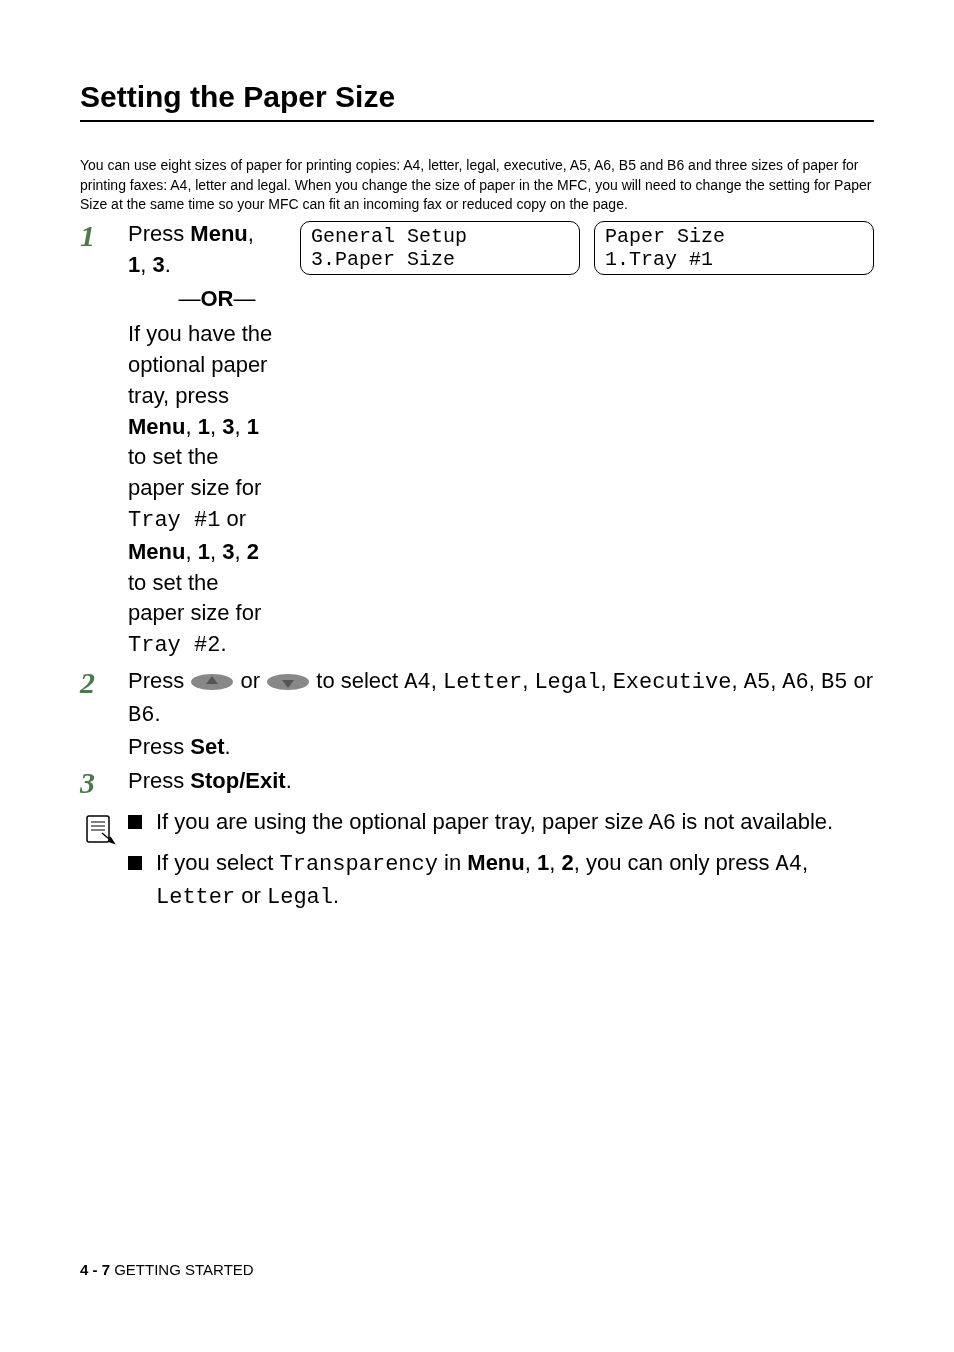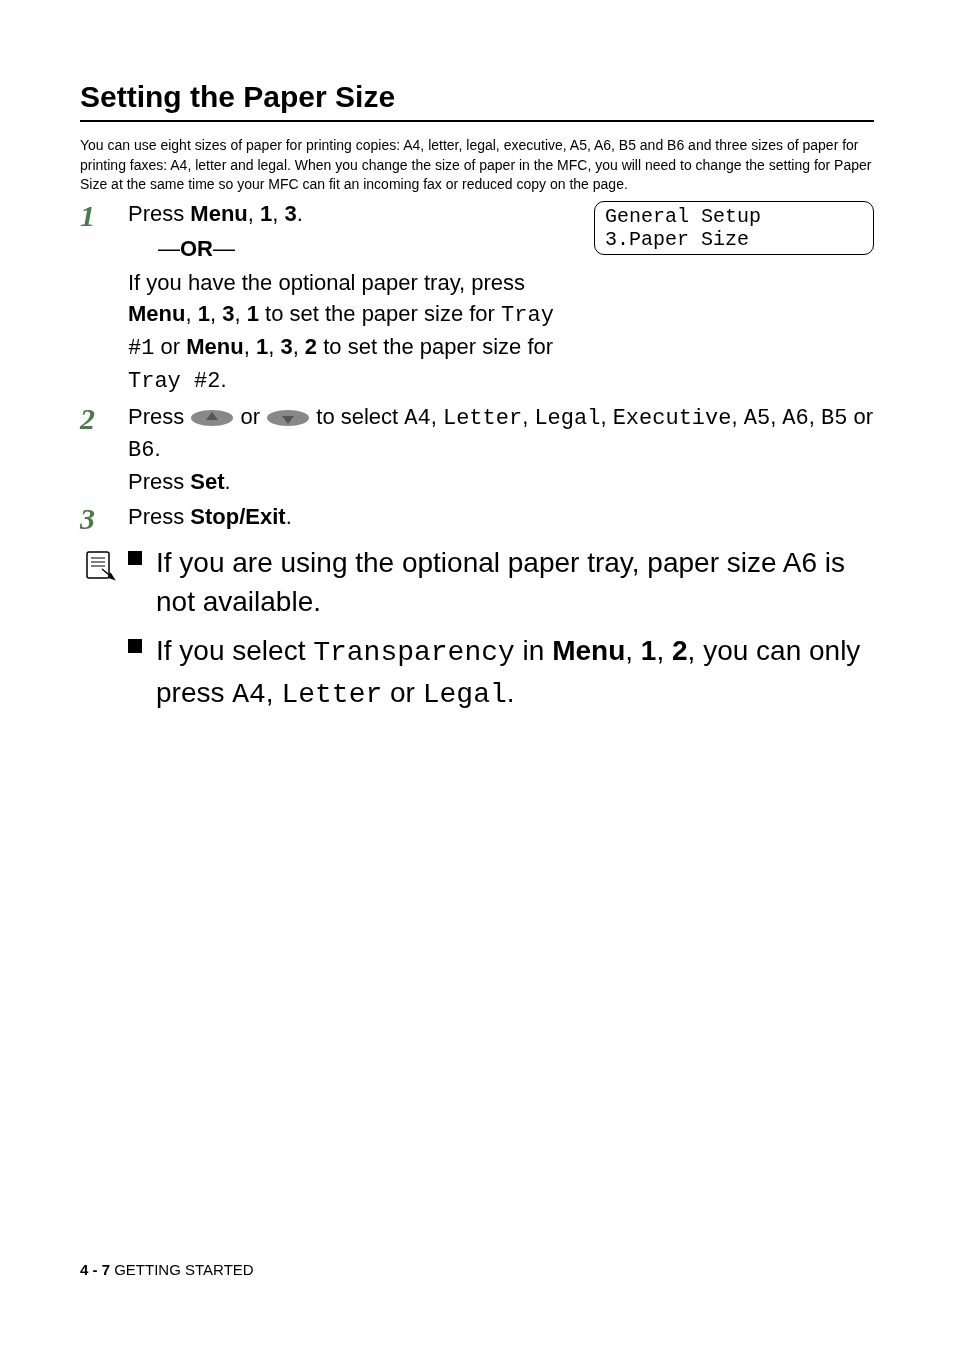--- a/index.html
+++ b/index.html
@@ -13,21 +13,21 @@
       padding: 80px 80px 40px 80px;
       width: 954px;
       height: 1352px;
       position: relative;
     }
     .heading {
       font-size: 30px;
       font-weight: bold;
       border-bottom: 2px solid black;
       padding-bottom: 6px;
-      margin-bottom: 14px;
+      margin-bottom: 34px;
     }
     .intro {
       font-size: 14px;
       line-height: 1.4;
       margin-bottom: 4px;
     }
     .step-container {
       display: flex;
       align-items: flex-start;
       margin-top: 4px;
@@ -72,20 +72,21 @@
       white-space: pre;
     }
     .bold {
       font-weight: bold;
     }
     .mono {
       font-family: "Courier New", Courier, monospace;
     }
     .or-line {
       margin: 4px 0 4px 30px;
+      text-align: center;
     }
     .arrow-btn {
       display: inline-block;
       vertical-align: middle;
     }
     .note-section {
       display: flex;
       align-items: flex-start;
       gap: 12px;
       margin-top: 8px;
@@ -96,21 +97,21 @@
       margin-top: 6px;
     }
     .bullet-list {
       list-style: none;
       flex: 1;
     }
     .bullet-item {
       display: flex;
       align-items: flex-start;
       gap: 14px;
-      font-size: 28px;
+      font-size: 22px;
       line-height: 1.4;
       margin-bottom: 10px;
     }
     .bullet-sq {
       width: 14px;
       height: 14px;
       background: black;
       margin-top: 8px;
       flex-shrink: 0;
     }
@@ -138,20 +139,22 @@
       <div class="or-line">
         <span>—</span><span class="bold">OR</span><span>—</span>
       </div>
       <div>
         <span>If you have the optional paper tray, press </span><span class="bold">Menu</span><span>, </span><span class="bold">1</span><span>, </span><span class="bold">3</span><span>, </span><span class="bold">1</span><span> to set the paper size for </span><span class="mono">Tray #1</span><span> or </span><span class="bold">Menu</span><span>, </span><span class="bold">1</span><span>, </span><span class="bold">3</span><span>, </span><span class="bold">2</span><span> to set the paper size for </span><span class="mono">Tray #2</span><span>.</span>
       </div>
     </div>
     <div class="lcd-col">
       <div class="lcd-box"><span>General Setup</span>
 <span>3.Paper Size</span></div>
+      <div class="lcd-box"><span>Paper Size</span>
+<span>1.Tray #1</span></div>
     </div>
   </div>
 </div>
 
 <div class="step-container">
   <div class="step-num">2</div>
   <div class="step-body">
     <div>
       <span>Press </span><svg class="arrow-btn" width="44" height="18" viewBox="0 0 44 18">
           <ellipse cx="22" cy="9" rx="21" ry="8" fill="#888"></ellipse>

